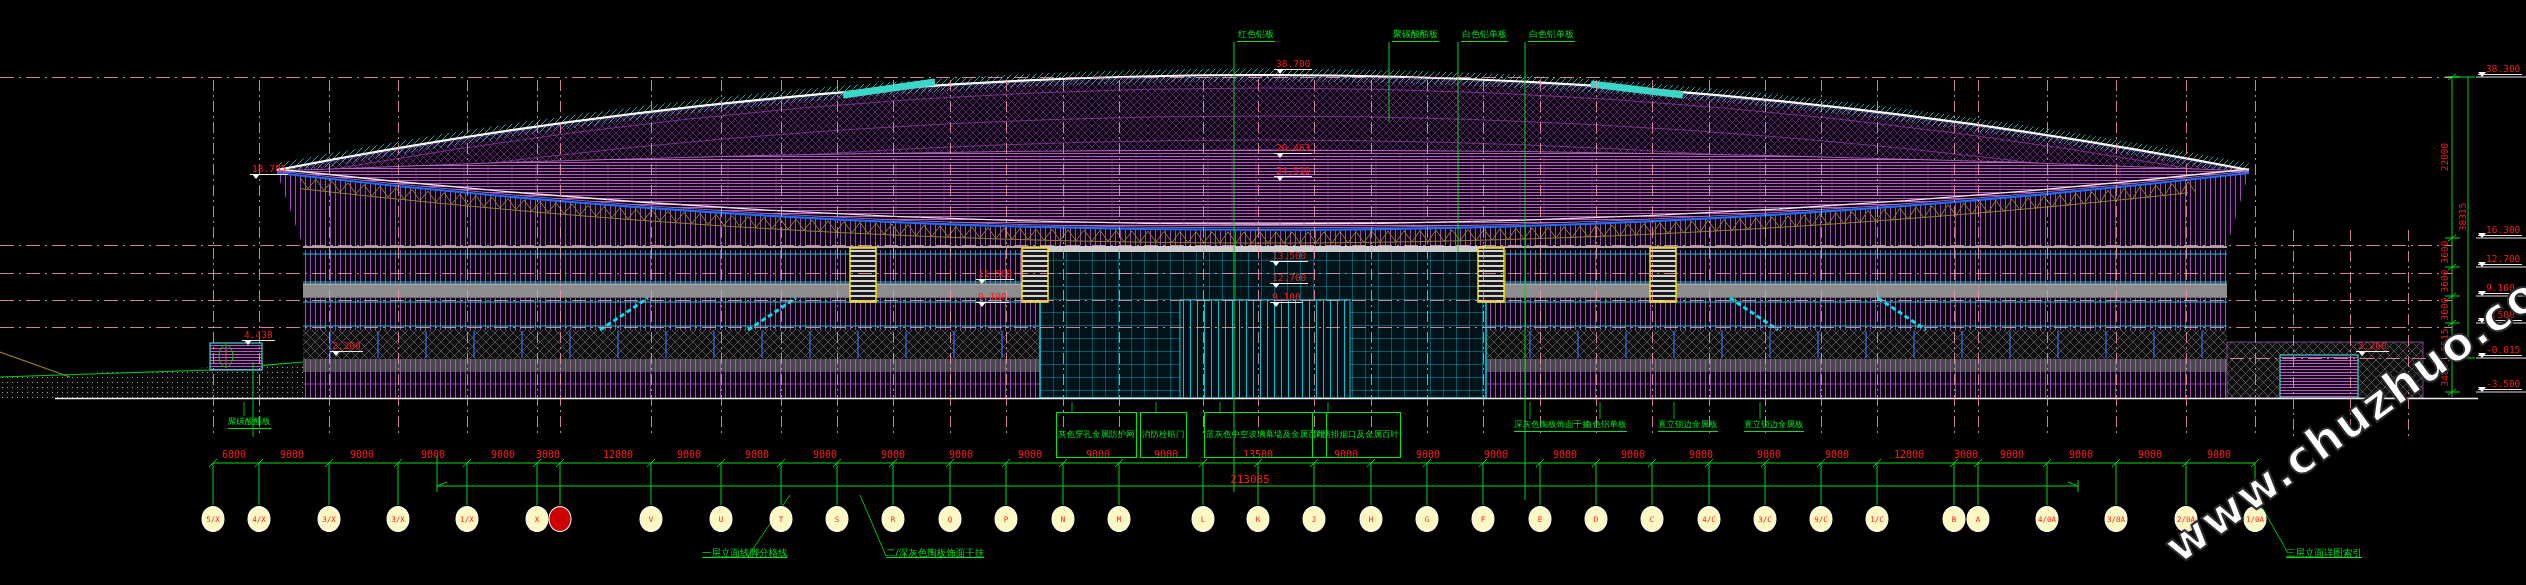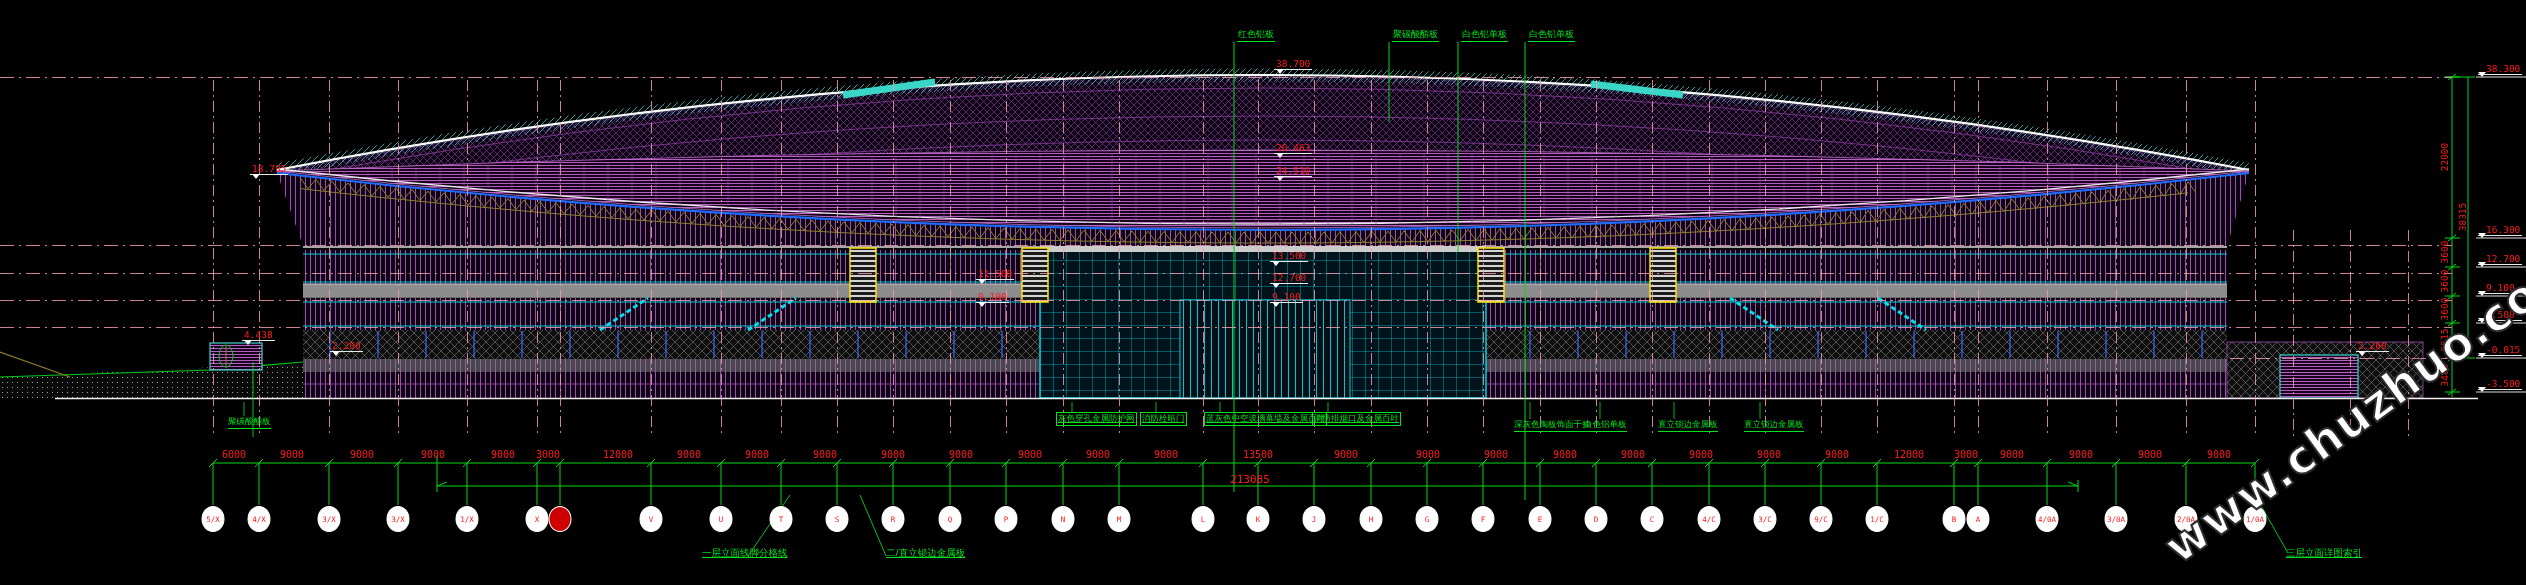--- a/index.html
+++ b/index.html
@@ -19,21 +19,21 @@
     opacity:.85;}
 
   
   .dim{position:absolute;left:var(--x);top:449px;transform:translateX(-50%);
     color:var(--dim_red);font:10px "DejaVu Sans Mono",monospace;white-space:nowrap;}
   .dimtotal{position:absolute;left:var(--x);top:var(--y);transform:translateX(-50%);
     color:var(--dim_red);font:11px "DejaVu Sans Mono",monospace;}
 
   
   .bubble{position:absolute;left:var(--x);top:506px;transform:translateX(-50%);
-    width:23px;height:26px;border:1.3px solid #fff;border-radius:50%;background:#ffffff;
+    width:23px;height:26px;border:1.3px solid #fff;border-radius:50%;background:#fef9c3;
     color:var(--dim_red);font:7.5px "DejaVu Sans Mono",monospace;
     display:flex;align-items:center;justify-content:center;white-space:nowrap;}
   .bubble.filled{background:#cf0000;color:#cf0000;}
 
   
   .lvl{position:absolute;left:var(--x);top:var(--y);color:var(--dim_red);
     font:9.5px "DejaVu Sans Mono",monospace;white-space:nowrap;}
   .lvl .lt{border-bottom:1px solid #e8e8e8;padding:0 2px 0 2px;}
   .tri{position:absolute;left:2px;top:11px;width:0;height:0;
     border-left:4px solid transparent;border-right:4px solid transparent;border-top:5px solid #fff;}
@@ -43,21 +43,21 @@
   .rlvl .tri{left:0;top:9px;}
 
   .vdim{position:absolute;left:var(--x);top:var(--y);transform:translate(-50%,-50%) rotate(-90deg);
     color:var(--dim_red);font:9.5px "DejaVu Sans Mono",monospace;white-space:nowrap;}
 
   
   .toplabel{position:absolute;left:var(--x);top:28px;color:var(--anno_green);
     font:9px "DejaVu Sans",sans-serif;white-space:nowrap;border-bottom:1px solid var(--anno_green);padding:0 1px;}
   .flabel{position:absolute;left:var(--x);top:var(--y);color:var(--anno_green);
     font:8.5px "DejaVu Sans",sans-serif;white-space:nowrap;border-bottom:1px solid var(--anno_green);}
-  .flabel.boxed{border:1px solid var(--anno_green);padding:0 1px;text-decoration:underline;}
+  .flabel.boxed{border:1px solid var(--anno_green);padding:16px 1px;}
   .gnote{position:absolute;left:var(--x);top:var(--y);color:var(--anno_green);
     font:9.5px "DejaVu Sans",sans-serif;white-space:nowrap;text-decoration:underline;}
 
   
   .watermark{position:absolute;left:2186px;top:520px;transform:rotate(-36deg);transform-origin:0 100%;
     font:800 46px "DejaVu Sans",sans-serif;letter-spacing:1px;color:#fff;
     -webkit-text-stroke:2px #2e2e2e;text-shadow:0 0 3px #000;z-index:50;white-space:nowrap;}
 </style>
 </head>
 <body>
@@ -660,18 +660,18 @@
       <div class="flabel boxed" style="--x: 1312px; --y: 412px;">消防排烟口及金属百叶</div>
       <div class="flabel" style="--x: 1514px; --y: 419px;">深灰色陶板饰面干挂</div>
       <div class="flabel" style="--x: 1584px; --y: 419px;">白色铝单板</div>
       <div class="flabel" style="--x: 1658px; --y: 419px;">直立锁边金属板</div>
       <div class="flabel" style="--x: 1744px; --y: 419px;">直立锁边金属板</div>
     </div>
 
   <div class="layer">
 
   <div class="gnote" style="--x: 702px; --y: 547px;">一层立面线脚分格线</div>
-      <div class="gnote" style="--x: 886px; --y: 547px;">二/直立锁边金属板</div>
+      <div class="gnote" style="--x: 886px; --y: 547px;">二/深灰色陶板饰面干挂</div>
       <div class="gnote" style="--x: 2286px; --y: 547px;">三层立面详图索引</div>
     </div>
 
   <div class="watermark">www.chuzhuo.com</div>
 </div>
 
 </body></html>

